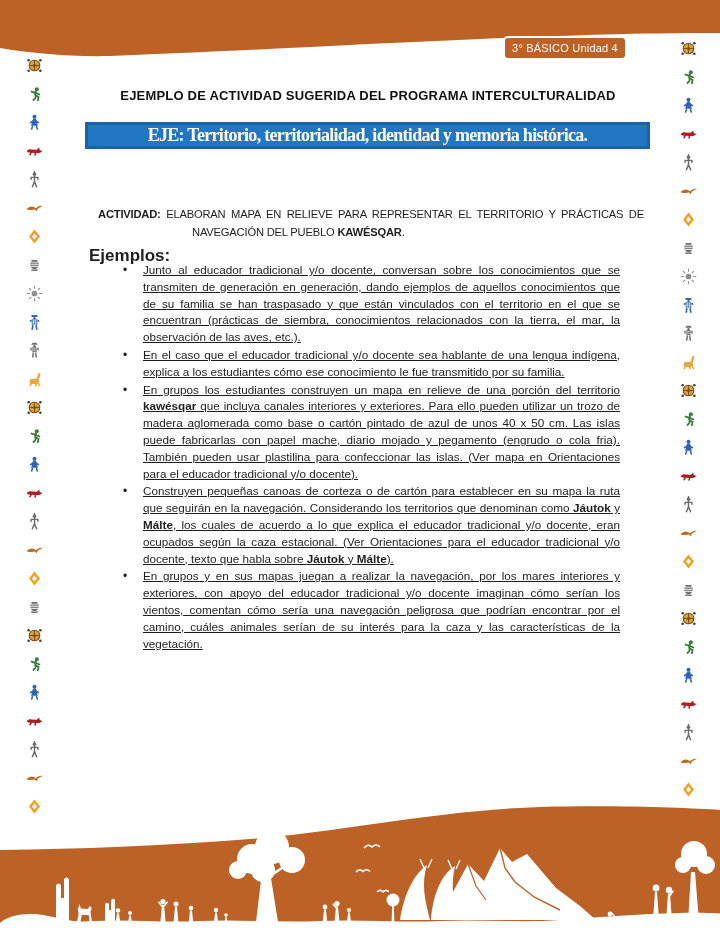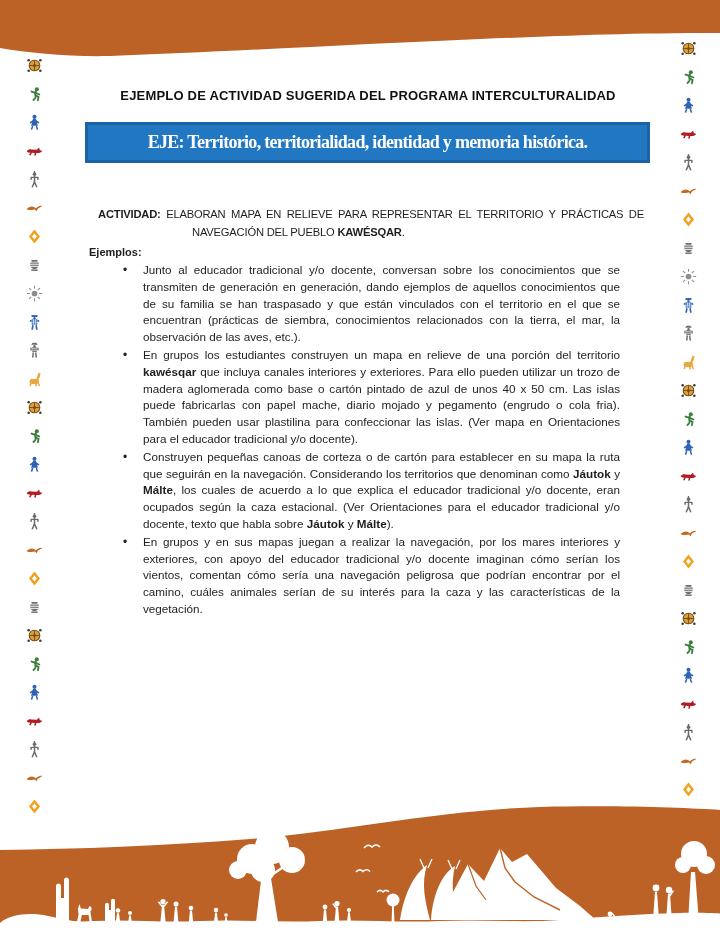--- a/index.html
+++ b/index.html
@@ -23,41 +23,41 @@
   }
   .icon-col{position:absolute;display:flex;flex-direction:column;gap:11.5px;align-items:center;width:24px;}
   .icon-col.left{left:22px;top:57px;}
   .icon-col.right{left:676px;top:40px;}
   .icon-col svg{width:17px;height:17px;display:block;}
   .doc-title{
     position:absolute;top:88px;left:88px;width:560px;margin:0;
     font-size:13px;font-weight:bold;text-align:center;color:#111;letter-spacing:.2px;
   }
   .eje-banner{
-    position:absolute;top:122px;left:85px;width:565px;height:41px;box-sizing:border-box;
+    position:absolute;top:122px;left:85px;width:565px;height:27px;box-sizing:border-box;
     background:var(--blue);border:3px solid var(--blue-border);
     display:flex;align-items:center;justify-content:center;
   }
   .eje-banner span{
     font-family:"Liberation Serif","DejaVu Serif",serif;font-weight:bold;color:#fff;
     font-size:18px;letter-spacing:-0.7px;white-space:nowrap;
   }
   .activity{
     position:absolute;top:196px;left:88px;width:546px;margin:10px;
     font-size:11.2px;line-height:17.6px;letter-spacing:-0.2px;
     text-align:justify;padding-left:94px;text-indent:-94px;box-sizing:border-box;
   }
   .ejemplos{
-    position:absolute;top:246px;left:89px;margin:0;font-size:11px;font-weight:bold;
+    position:absolute;top:246px;left:89px;margin:0;font-size:17px;font-weight:bold;
   }
   .bullets{
     position:absolute;top:262px;left:120px;width:512px;margin:0;padding:0;list-style:none;
     font-size:11.7px;line-height:16.8px;
   }
-  .bullets li{position:relative;padding-left:23px;text-align:justify;margin:0 12px 1px 0;}
+  .bullets li{position:relative;padding-left:23px;text-align:justify;margin:0 12px 1px 0;text-decoration:underline;}
   .bullets li::before{content:"\2022";position:absolute;left:3px;top:0;font-size:12px;}
   .b{font-weight:bold;}
   .footer{position:absolute;left:0;bottom:0;width:720px;height:130px;display:block;}
   .defs{position:absolute;width:0;height:0;}
 </style>
 </head>
 <body>
 
 <div class="page">
 
@@ -145,20 +145,21 @@
       <symbol id="sym-guanaco" viewBox="0 0 16 16">
         <path fill="#E9A83F" d="M11.4 2.6 L12.2 1.4 L13 2.3 L14.2 2.6 L13.2 3.6 L13 5.8 L11.9 7.2 L12.3 11.2 L13.4 14 L12 14.4 L10.9 11.6 L10 12.6 L10.4 14.2 L9 14.5 L8.4 12.2 L5.4 12.3 L4.6 14.4 L3.2 14.1 L4 11.9 L3.2 10 L4.3 7.6 L9.9 7.3 L10.6 5 Z"></path>
       </symbol>
     </defs>
   </svg>
 
   <svg class="top-band" viewBox="0 0 720 64" preserveAspectRatio="none">
     <path style="fill:var(--orange)" d="M0 0 H720 V33 C620 33 560 36 480 39 C360 44 220 52 110 56 C70 57 30 53 0 48 Z"></path>
   </svg>
 
+  <div class="unit-badge">3° BÁSICO Unidad 4</div>
 
   <div class="icon-col left">
       <svg viewBox="0 0 16 16">
         <use href="#sym-kultrun" xlink:href="#sym-kultrun"></use>
       </svg>
       <svg viewBox="0 0 16 16">
         <use href="#sym-green-figure" xlink:href="#sym-green-figure"></use>
       </svg>
       <svg viewBox="0 0 16 16">
         <use href="#sym-blue-figure" xlink:href="#sym-blue-figure"></use>
@@ -325,20 +326,21 @@
   <div class="eje-banner">
     <span>EJE: Territorio, territorialidad, identidad y memoria histórica.</span>
   </div>
 
   <p class="activity"><span class="b">ACTIVIDAD:</span><span> ELABORAN MAPA EN RELIEVE PARA REPRESENTAR EL TERRITORIO Y PRÁCTICAS DE NAVEGACIÓN DEL PUEBLO </span><span class="b">KAWÉSQAR</span><span>.</span></p>
 
   <h2 class="ejemplos">Ejemplos:</h2>
 
   <ul class="bullets">
       <li><span>Junto al educador tradicional y/o docente, conversan sobre los conocimientos que se transmiten de generación en generación, dando ejemplos de aquellos conocimientos que de su familia se han traspasado y que están vinculados con el territorio en el que se encuentran (prácticas de siembra, conocimientos relacionados con la tierra, el mar, la observación de las aves, etc.).</span></li>
+      <li><span>En el caso que el educador tradicional y/o docente sea hablante de una lengua indígena, explica a los estudiantes cómo ese conocimiento le fue transmitido por su familia.</span></li>
       <li><span>En grupos los estudiantes construyen un mapa en relieve de una porción del territorio </span><span class="b">kawésqar</span><span> que incluya canales interiores y exteriores. Para ello pueden utilizar un trozo de madera aglomerada como base o cartón pintado de azul de unos 40 x 50 cm. Las islas puede fabricarlas con papel mache, diario mojado y pegamento (engrudo o cola fria). También pueden usar plastilina para confeccionar las islas. (Ver mapa en Orientaciones para el educador tradicional y/o docente).</span></li>
       <li><span>Construyen pequeñas canoas de corteza o de cartón para establecer en su mapa la ruta que seguirán en la navegación. Considerando los territorios que denominan como </span><span class="b">Jáutok</span><span> y </span><span class="b">Málte</span><span>, los cuales de acuerdo a lo que explica el educador tradicional y/o docente, eran ocupados según la caza estacional. (Ver Orientaciones para el educador tradicional y/o docente, texto que habla sobre </span><span class="b">Jáutok</span><span> y </span><span class="b">Málte</span><span>).</span></li>
       <li><span>En grupos y en sus mapas juegan a realizar la navegación, por los mares interiores y exteriores, con apoyo del educador tradicional y/o docente imaginan cómo serían los vientos, comentan cómo sería una navegación peligrosa que podrían encontrar por el camino, cuáles animales serían de su interés para la caza y las características de la vegetación.</span></li>
     </ul>
 
   <svg class="footer" viewBox="0 0 720 130" preserveAspectRatio="none">
     <path style="fill:var(--orange)" d="M0 48 C80 47 160 44 250 37 C340 30 440 8 540 5 C620 3 690 6 720 8 L720 130 L0 130 Z"></path>
     <g fill="#fff">
       <path d="M0 122 C30 117 60 121 95 119 C130 117 160 121 200 119 C240 117 280 121 320 119 C360 117 400 121 440 119 C480 117 520 121 560 118 C600 115 640 112 680 111 C700 110.5 712 111 720 111.5 L720 130 L0 130 Z"></path>
       <path d="M0 121 C10 112 30 110 48 114 C60 116 70 119 82 120 L0 122 Z"></path>

